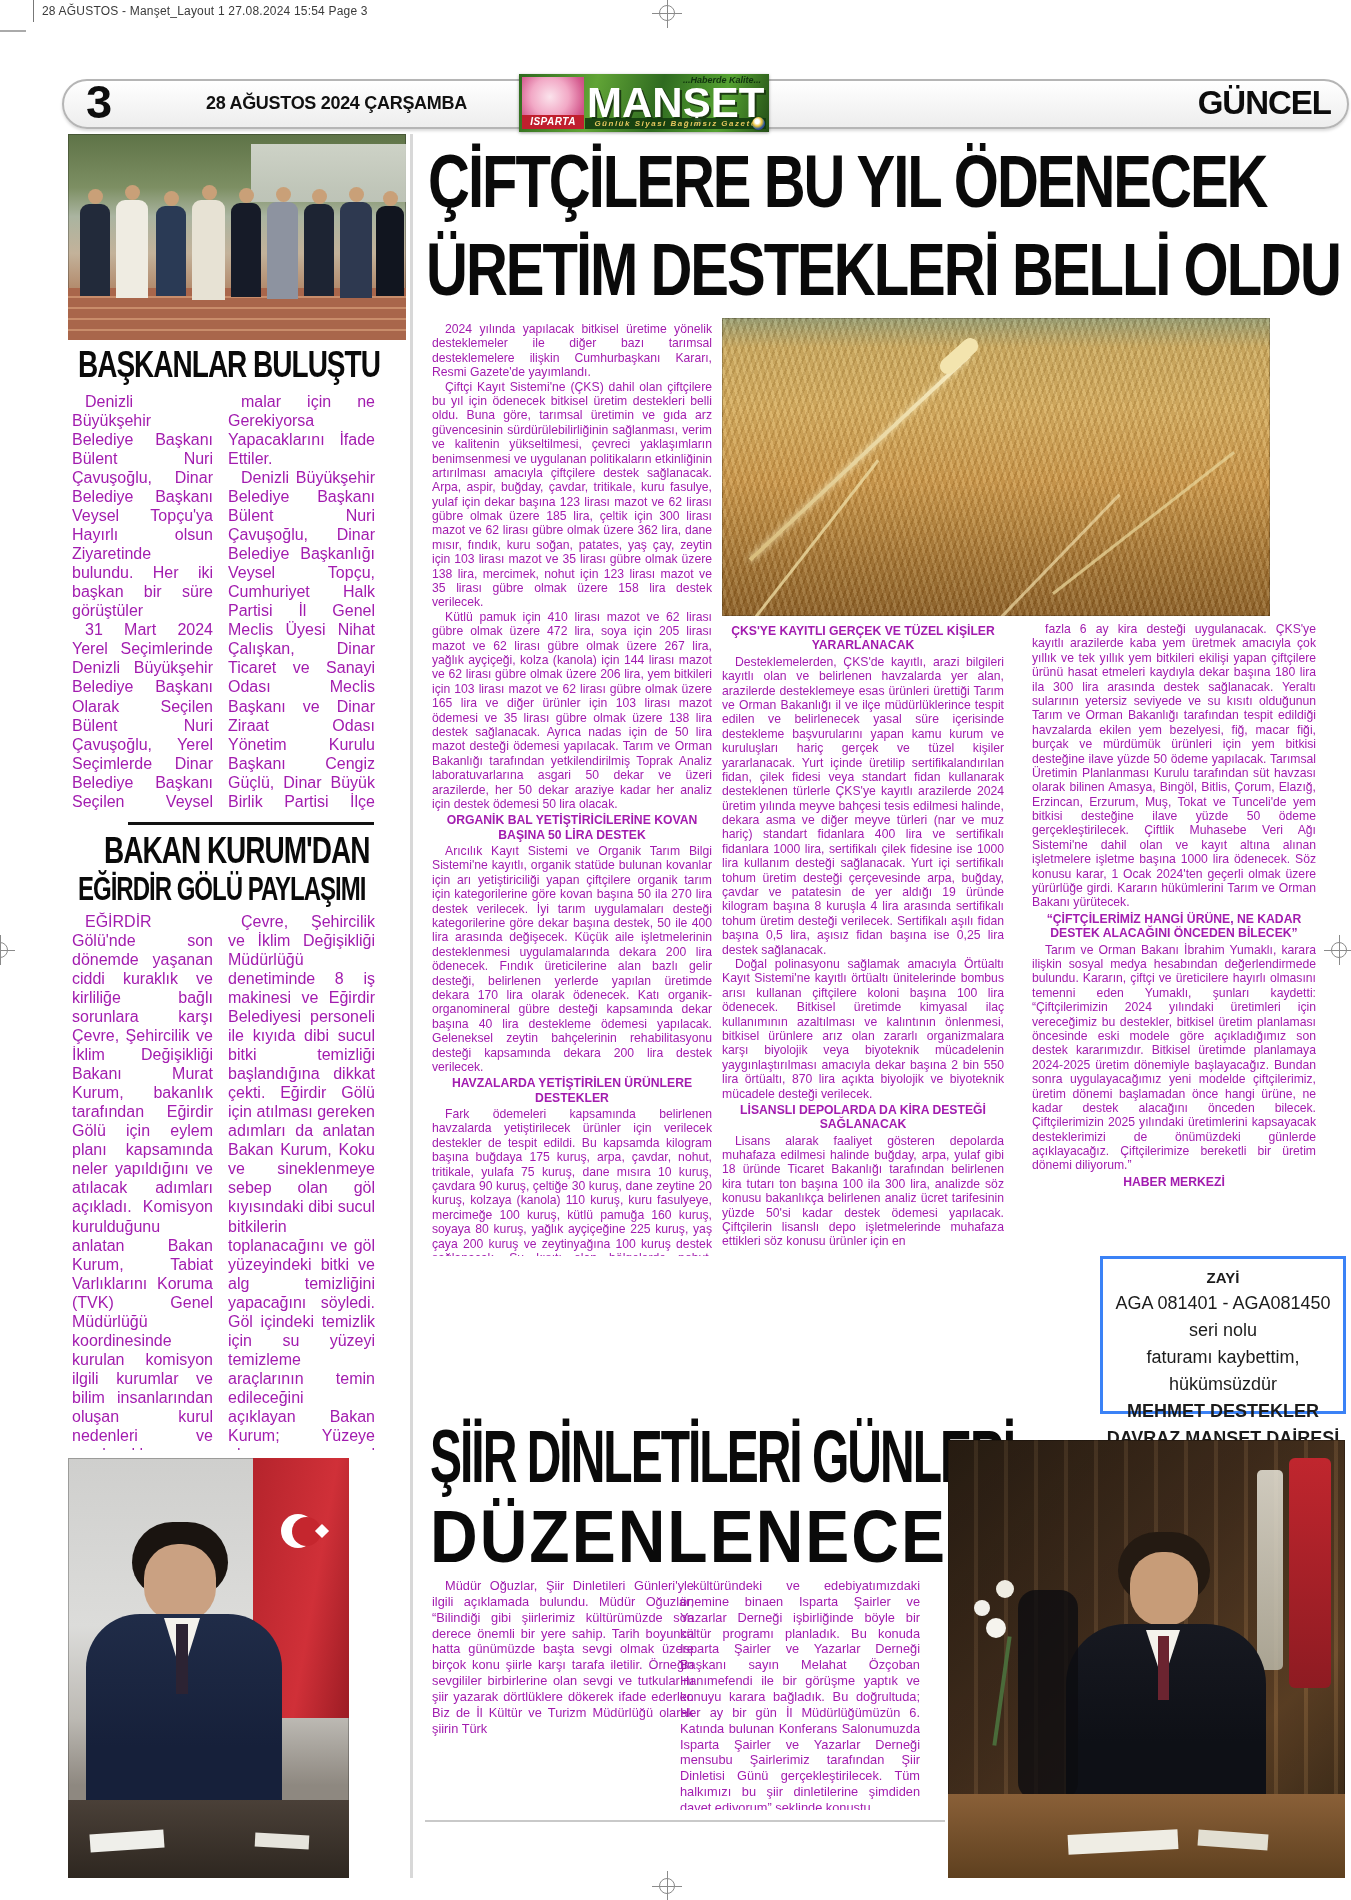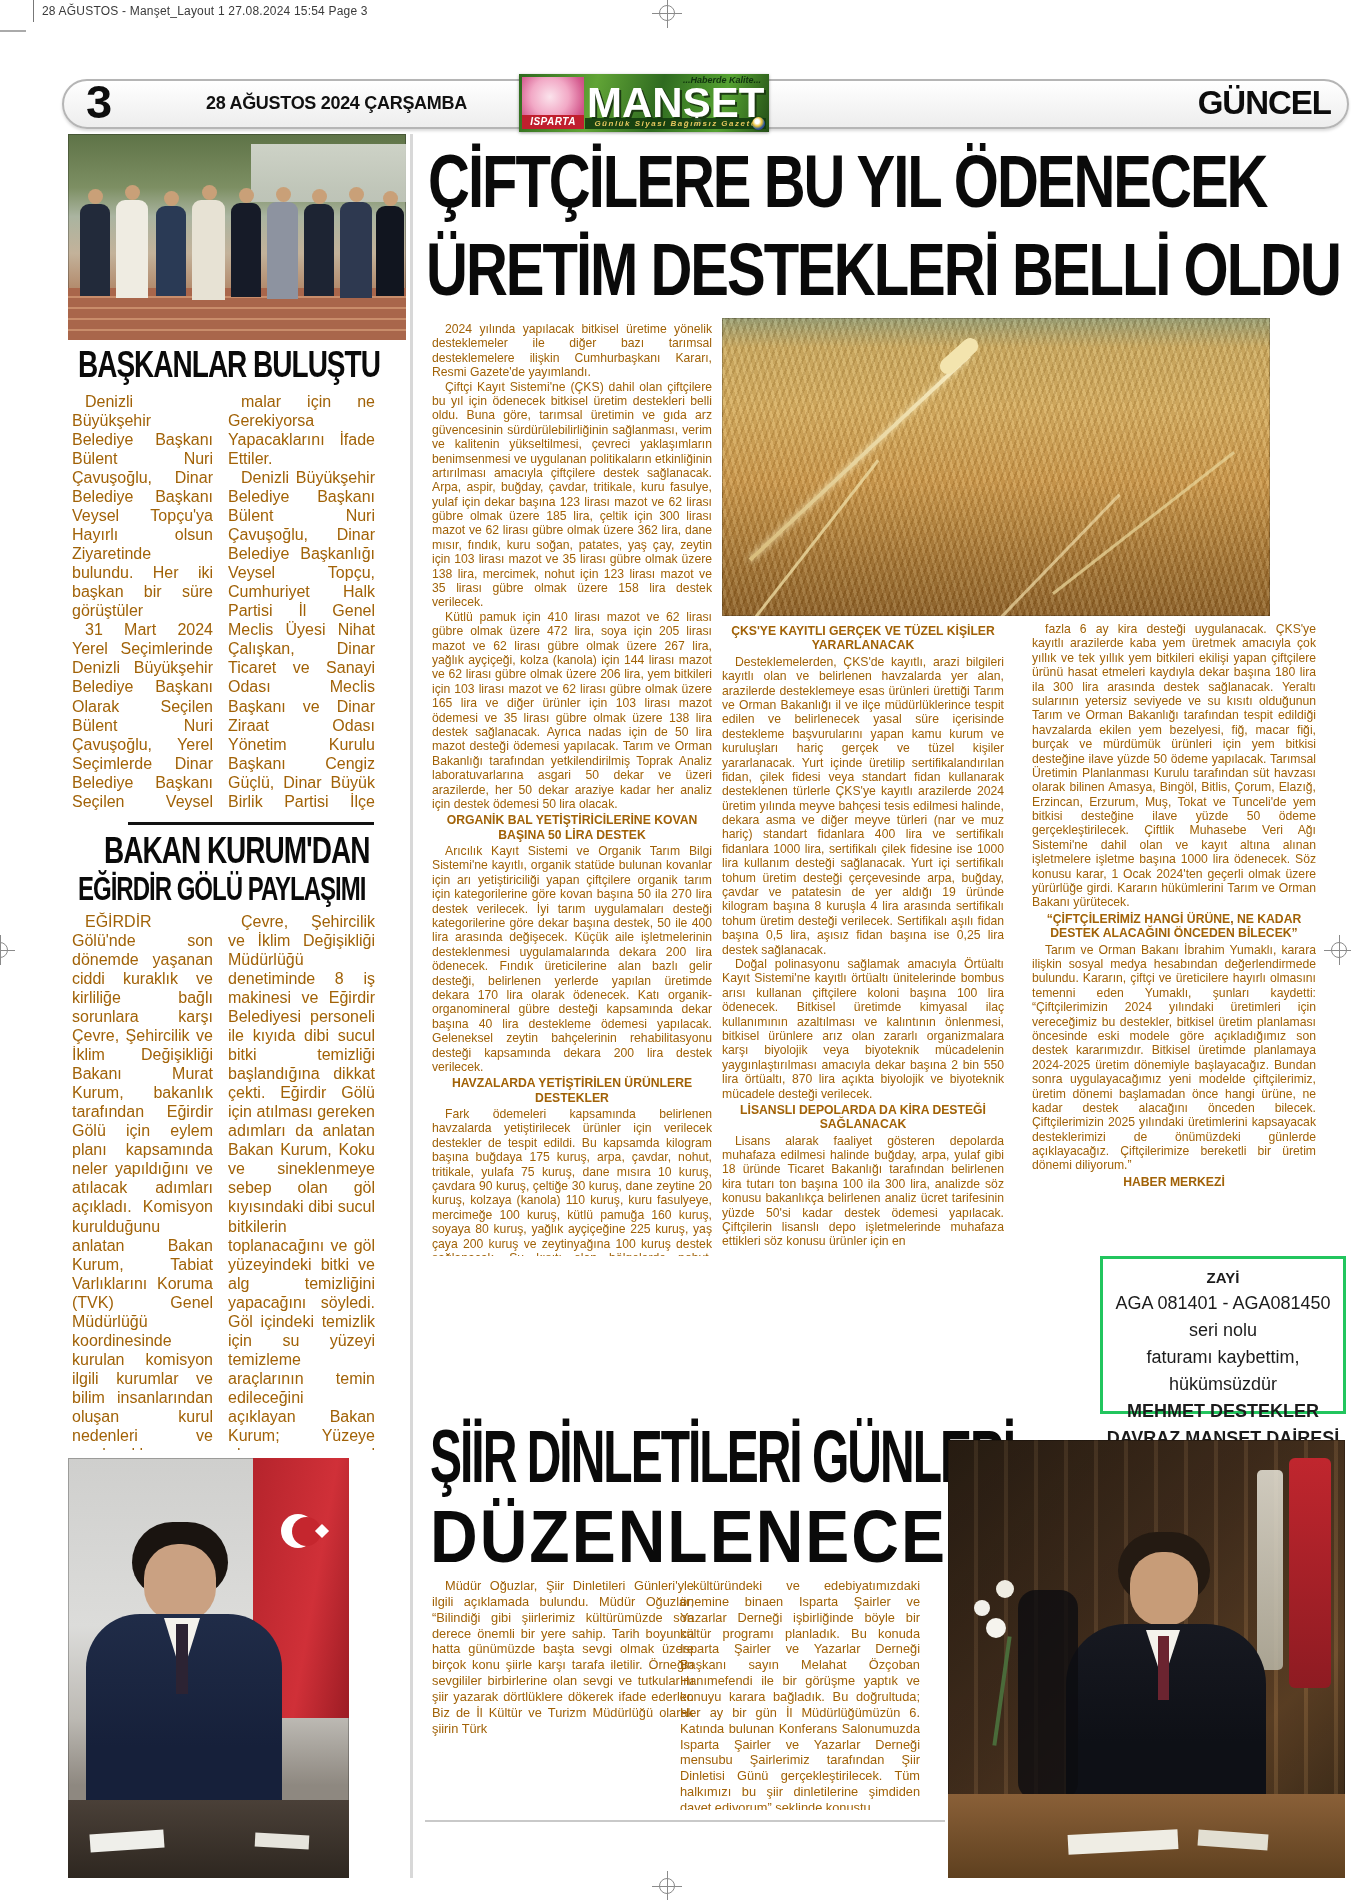--- a/index.html
+++ b/index.html
@@ -36,29 +36,29 @@
   .logo .badge{position:absolute;right:4px;bottom:2px;width:13px;height:13px;border-radius:50%;
         background:radial-gradient(circle at 40% 35%,#ffffff 18%,#e8c23a 40%,#1d4fa0 66%,#c22327);box-shadow:0 0 2px #06300a;}
   
   .hl{font-weight:bold;color:#0a0a0a;white-space:nowrap;transform-origin:left top;}
   .hl-lead{font-size:58px;letter-spacing:-2px;transform:scale(1,1.28);}
   .hl-side{font-size:28px;letter-spacing:-1px;transform:scale(1,1.3);}
   .hl-side2{font-size:24px;letter-spacing:-1px;transform:scale(1,1.35);}
   .hl-siir1{font-size:48px;letter-spacing:-2px;transform:scale(1,1.55);}
   .hl-siir2{font-size:66px;letter-spacing:2px;transform:scale(1,1.12);}
   
-  .col{position:absolute;text-align:justify;overflow:hidden;color:#a16207;}
+  .col{position:absolute;text-align:justify;overflow:hidden;color:#a21caf;}
   .col-main{font-size:12.2px;line-height:1.18;}
   .col-side{font-size:16px;line-height:1.19;}
   .col-siir{font-size:12.8px;line-height:1.24;}
   .col .para{margin:0;text-indent:13px;}
   .col .subhead{margin:2px 0;font-weight:bold;text-align:center;text-indent:0;}
   .col .byline{margin:2px 0 0;font-weight:bold;text-align:center;text-indent:0;}
   
-  .zayi{left:1100px;top:1256px;width:246px;height:158px;border:3px solid #22c55e;background:#fff;
+  .zayi{left:1100px;top:1256px;width:246px;height:158px;border:3px solid #3b82f6;background:#fff;
         padding-top:10px;box-sizing:border-box;}
   .zayi .ztitle{margin:0 0 4px;font-size:15px;font-weight:bold;text-align:center;}
   .zayi .zline{margin:0;font-size:18px;line-height:1.5;text-align:center;}
   .zayi .zb{font-weight:bold;}
   
   .vdivider{left:410px;top:134px;width:3px;height:1744px;background:#d8d8d8;}
   .rule-dark{left:128px;top:822px;width:246px;height:3px;background:#111;}
   .rule-gray{left:425px;top:1820px;width:520px;height:2px;background:#c9c9c9;}
   
   .photo{position:absolute;overflow:hidden;box-shadow:0 0 0 1px rgba(0,0,0,.25) inset;}

